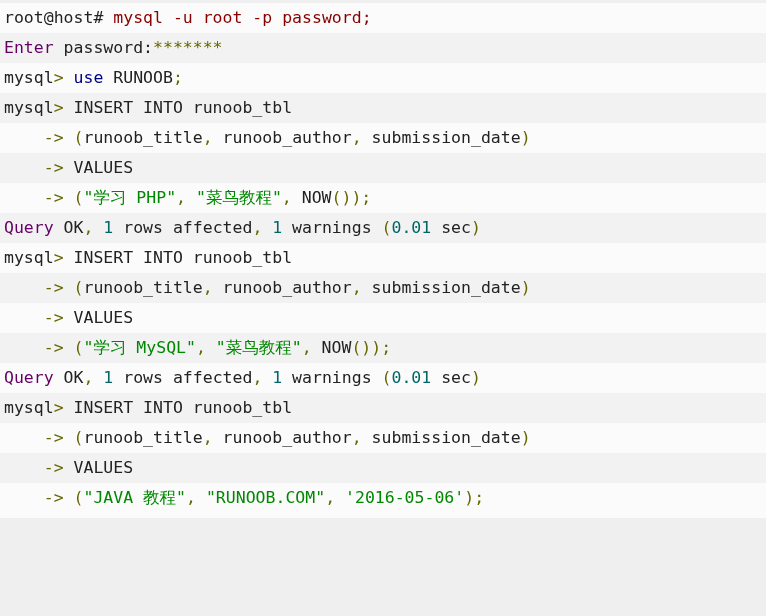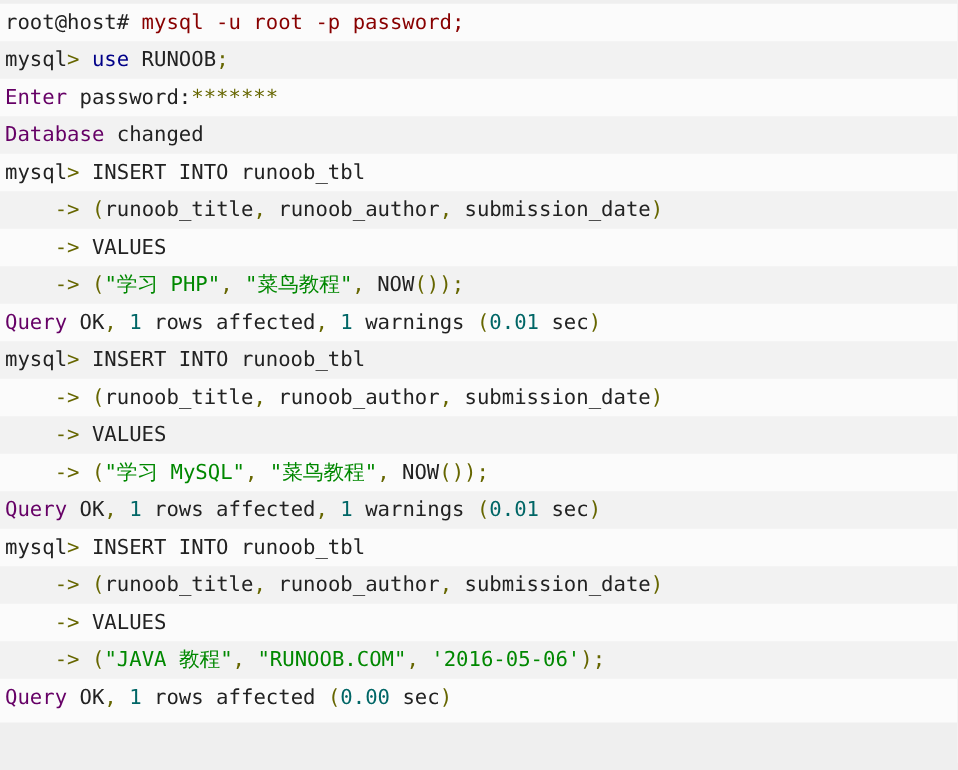--- a/index.html
+++ b/index.html
@@ -46,31 +46,29 @@
   .tok-keyword{color:var(--c-keyword);}
   .tok-string{color:var(--c-string);}
   .tok-literal{color:var(--c-literal);}
   .tok-punct{color:var(--c-punct);}
 </style>
 </head>
 <body>
 
 <div class="code-block">
     <div class="line"><span class="tok-plain">root@host# </span><span class="tok-comment">mysql -u root -p password;</span></div>
+    <div class="line"><span class="tok-type">Enter</span><span class="tok-plain"> password</span><span class="tok-plain">:</span><span class="tok-punct">*******</span></div>
     <div class="line"><span class="tok-plain">mysql</span><span class="tok-punct">&gt;</span><span class="tok-plain"> </span><span class="tok-keyword">use</span><span class="tok-plain"> RUNOOB</span><span class="tok-punct">;</span></div>
-    <div class="line"><span class="tok-type">Enter</span><span class="tok-plain"> password</span><span class="tok-plain">:</span><span class="tok-punct">*******</span></div>
-    <div class="line"><span class="tok-type">Database</span><span class="tok-plain"> changed</span></div>
     <div class="line"><span class="tok-plain">mysql</span><span class="tok-punct">&gt;</span><span class="tok-plain"> INSERT INTO runoob_tbl</span></div>
     <div class="line"><span class="tok-plain">    </span><span class="tok-punct">-&gt;</span><span class="tok-plain"> </span><span class="tok-punct">(</span><span class="tok-plain">runoob_title</span><span class="tok-punct">,</span><span class="tok-plain"> runoob_author</span><span class="tok-punct">,</span><span class="tok-plain"> submission_date</span><span class="tok-punct">)</span></div>
     <div class="line"><span class="tok-plain">    </span><span class="tok-punct">-&gt;</span><span class="tok-plain"> VALUES</span></div>
     <div class="line"><span class="tok-plain">    </span><span class="tok-punct">-&gt;</span><span class="tok-plain"> </span><span class="tok-punct">(</span><span class="tok-string">"学习 PHP"</span><span class="tok-punct">,</span><span class="tok-plain"> </span><span class="tok-string">"菜鸟教程"</span><span class="tok-punct">,</span><span class="tok-plain"> NOW</span><span class="tok-punct">());</span></div>
     <div class="line"><span class="tok-type">Query</span><span class="tok-plain"> OK</span><span class="tok-punct">,</span><span class="tok-plain"> </span><span class="tok-literal">1</span><span class="tok-plain"> rows affected</span><span class="tok-punct">,</span><span class="tok-plain"> </span><span class="tok-literal">1</span><span class="tok-plain"> warnings </span><span class="tok-punct">(</span><span class="tok-literal">0.01</span><span class="tok-plain"> sec</span><span class="tok-punct">)</span></div>
     <div class="line"><span class="tok-plain">mysql</span><span class="tok-punct">&gt;</span><span class="tok-plain"> INSERT INTO runoob_tbl</span></div>
     <div class="line"><span class="tok-plain">    </span><span class="tok-punct">-&gt;</span><span class="tok-plain"> </span><span class="tok-punct">(</span><span class="tok-plain">runoob_title</span><span class="tok-punct">,</span><span class="tok-plain"> runoob_author</span><span class="tok-punct">,</span><span class="tok-plain"> submission_date</span><span class="tok-punct">)</span></div>
     <div class="line"><span class="tok-plain">    </span><span class="tok-punct">-&gt;</span><span class="tok-plain"> VALUES</span></div>
     <div class="line"><span class="tok-plain">    </span><span class="tok-punct">-&gt;</span><span class="tok-plain"> </span><span class="tok-punct">(</span><span class="tok-string">"学习 MySQL"</span><span class="tok-punct">,</span><span class="tok-plain"> </span><span class="tok-string">"菜鸟教程"</span><span class="tok-punct">,</span><span class="tok-plain"> NOW</span><span class="tok-punct">());</span></div>
     <div class="line"><span class="tok-type">Query</span><span class="tok-plain"> OK</span><span class="tok-punct">,</span><span class="tok-plain"> </span><span class="tok-literal">1</span><span class="tok-plain"> rows affected</span><span class="tok-punct">,</span><span class="tok-plain"> </span><span class="tok-literal">1</span><span class="tok-plain"> warnings </span><span class="tok-punct">(</span><span class="tok-literal">0.01</span><span class="tok-plain"> sec</span><span class="tok-punct">)</span></div>
     <div class="line"><span class="tok-plain">mysql</span><span class="tok-punct">&gt;</span><span class="tok-plain"> INSERT INTO runoob_tbl</span></div>
     <div class="line"><span class="tok-plain">    </span><span class="tok-punct">-&gt;</span><span class="tok-plain"> </span><span class="tok-punct">(</span><span class="tok-plain">runoob_title</span><span class="tok-punct">,</span><span class="tok-plain"> runoob_author</span><span class="tok-punct">,</span><span class="tok-plain"> submission_date</span><span class="tok-punct">)</span></div>
     <div class="line"><span class="tok-plain">    </span><span class="tok-punct">-&gt;</span><span class="tok-plain"> VALUES</span></div>
     <div class="line"><span class="tok-plain">    </span><span class="tok-punct">-&gt;</span><span class="tok-plain"> </span><span class="tok-punct">(</span><span class="tok-string">"JAVA 教程"</span><span class="tok-punct">,</span><span class="tok-plain"> </span><span class="tok-string">"RUNOOB.COM"</span><span class="tok-punct">,</span><span class="tok-plain"> </span><span class="tok-string">'2016-05-06'</span><span class="tok-punct">);</span></div>
-    <div class="line"><span class="tok-type">Query</span><span class="tok-plain"> OK</span><span class="tok-punct">,</span><span class="tok-plain"> </span><span class="tok-literal">1</span><span class="tok-plain"> rows affected </span><span class="tok-punct">(</span><span class="tok-literal">0.00</span><span class="tok-plain"> sec</span><span class="tok-punct">)</span></div>
   </div>
 
 </body></html>

